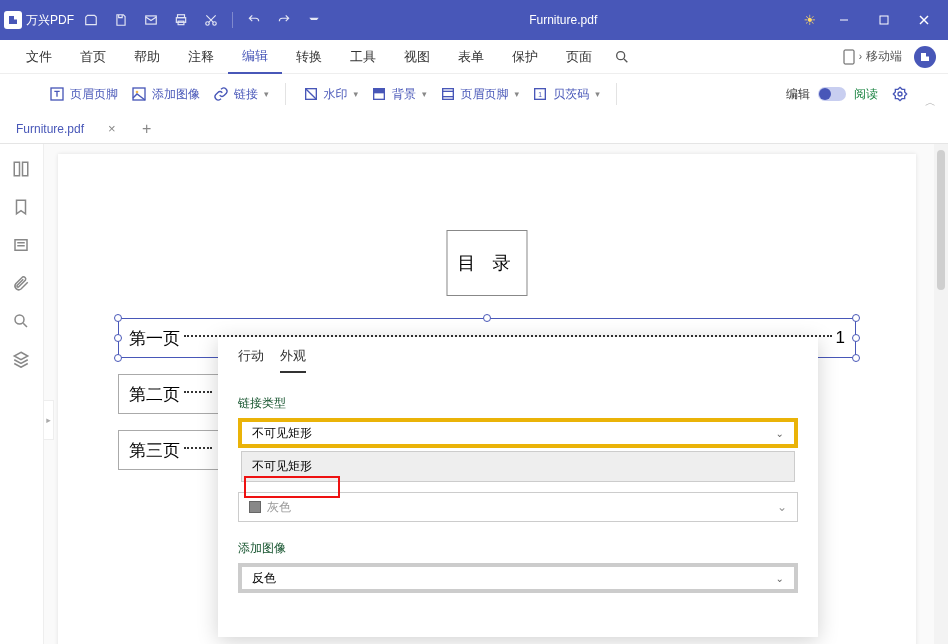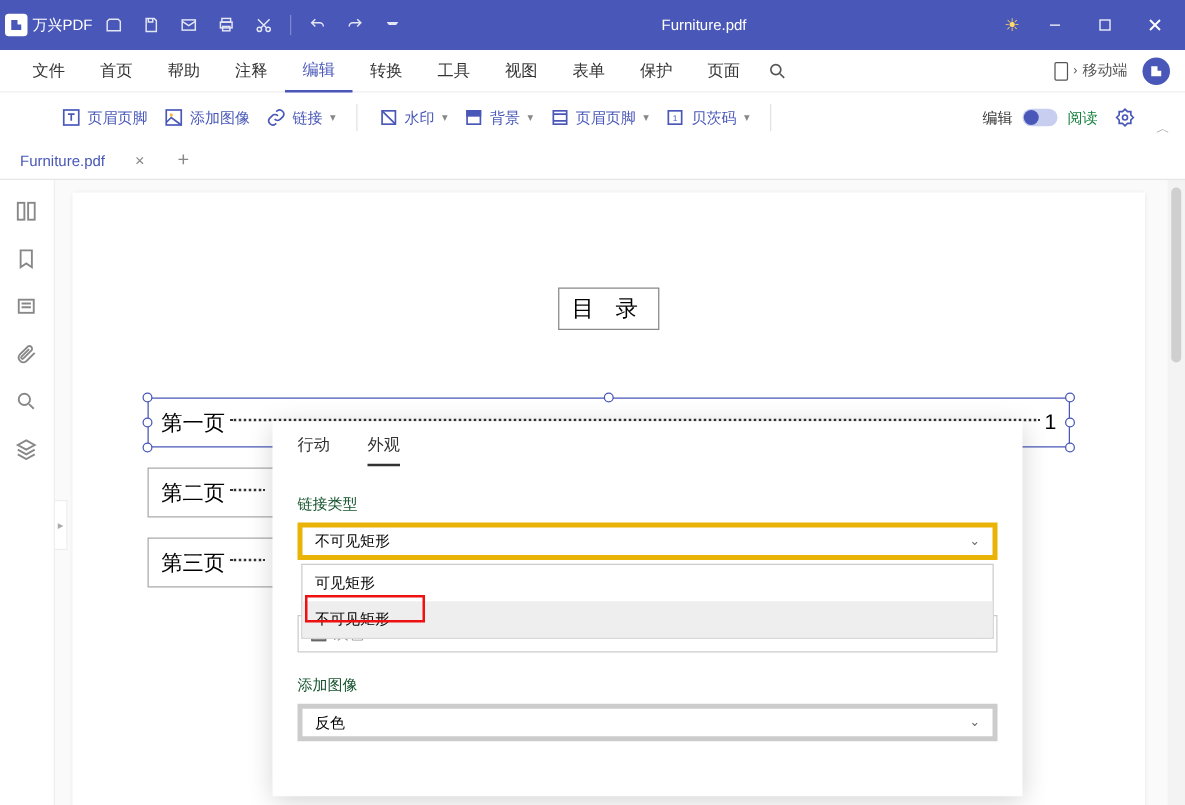--- a/index.html
+++ b/index.html
@@ -46,35 +46,35 @@
 .tabs .tab .close { margin-left: 24px; color: #888; cursor: pointer; font-size: 13px; }
 .tabs .add-tab { width: 30px; text-align: center; color: #888; cursor: pointer; font-size: 16px; }
 
 
 .main { display: flex; height: calc(644px - 28px - 34px - 40px - 30px); background: #fafafa; position: relative; }
 .side { width: 44px; background: #fff; border-right: 1px solid #eee; display: flex; flex-direction: column; align-items: center; gap: 18px; padding-top: 16px; }
 .side .side-ic { width: 20px; height: 20px; color: #888; cursor: pointer; }
 .side .expand { position: absolute; left: 44px; top: 50%; width: 10px; height: 40px; background: #fff; border: 1px solid #eee; border-left: none; display: flex; align-items: center; justify-content: center; font-size: 9px; color: #aaa; cursor: pointer; }
 .canvas { flex: 1; padding: 10px 18px 10px 14px; overflow: hidden; position: relative; }
 .page { background: #fff; box-shadow: 0 0 4px rgba(0,0,0,0.1); width: 100%; height: 500px; padding: 76px 60px 40px; position: relative; }
-.toc-title { display: inline-block; border: 1px solid #888; padding: 4px 10px; font-size: 18px; letter-spacing: 6px; position: absolute; left: 50%; transform: translateX(-50%); top: 76px; }
+.toc-title { display: inline-block; border: 1px solid #888; padding: 20px 10px; font-size: 18px; letter-spacing: 6px; position: absolute; left: 50%; transform: translateX(-50%); top: 76px; }
 .toc-row { border: 1px solid #aaa; height: 40px; display: flex; align-items: center; font-size: 17px; padding: 0 10px; margin-top: 16px; position: relative; }
 .toc-row.selected { border: 1px solid #4857b8; }
 .toc-row .dots { flex: 1; border-bottom: 2px dotted #333; margin: 0 4px 4px; }
 .toc-row .num { }
 .handle { width: 8px; height: 8px; background: #fff; border: 1px solid #4857b8; border-radius: 50%; position: absolute; }
 .toc-rows { position: absolute; top: 148px; left: 60px; right: 60px; }
 .right-scroll { width: 14px; background: #f3f3f3; }
 .right-scroll .thumb { width: 8px; height: 140px; background: #cfcfcf; border-radius: 4px; margin: 6px auto 0; }
 
 
 .modal { position: absolute; left: 218px; top: 337px; width: 600px; height: 300px; background: #fff; box-shadow: 0 4px 20px rgba(0,0,0,0.18); z-index: 10; font-size: 13px; }
 .modal-header { height: 36px; display: flex; align-items: center; justify-content: center; border-bottom: none; position: relative; font-weight: 600; }
 .modal-header .close { position: absolute; right: 10px; top: 8px; font-size: 16px; cursor: pointer; color: #555; }
-.modal-tabs { display: flex; gap: 30px; padding: 10px 20px 0; font-size: 13px; }
+.modal-tabs { display: flex; gap: 16px; padding: 10px 20px 0; font-size: 13px; }
 .modal-tabs .mtab { padding-bottom: 6px; cursor: pointer; color: #333; }
 .modal-tabs .mtab.active { border-bottom: 2px solid #333; }
 .modal-body { padding: 12px 20px; }
 .fld-label { font-size: 12px; color: #14532d; margin-bottom: 6px; margin-top: 10px; }
 .select { height: 30px; border: 4px solid #eab308; display: flex; align-items: center; padding: 0 10px; justify-content: space-between; cursor: pointer; font-size: 12px; position: relative; }
 .select .caret { font-size: 10px; color: #666; }
 .select.plain { border-color: #ccc; }
 .dropdown { position: absolute; left: -1px; right: -1px; top: 29px; background: #fff; border: 1px solid #ccc; z-index: 5; }
 .dropdown .opt { padding: 6px 10px; font-size: 12px; cursor: pointer; }
 .dropdown .opt.hi { background: #eee; }
@@ -367,21 +367,20 @@
   <div class="modal-tabs">
     <div class="mtab">行动</div>
     <div class="mtab active">外观</div>
   </div>
   <div class="modal-body">
     <div class="fld-label">链接类型</div>
     <div class="select">
       <span>不可见矩形</span>
       <span class="caret">⌄</span>
       <div class="dropdown">
-        <div class="opt">可见矩形</div>
         <div class="opt hi">不可见矩形</div>
         <div class="red-box" style="left:2px; top:24px; width:96px; height:22px;"></div>
       </div>
     </div>
     <div class="obscured">
       <span style="display:flex;align-items:center;gap:6px">
           <span style="width:12px;height:12px;background:#888;border:1px solid #666"></span>
           <span>灰色</span>
         </span>
       <span class="caret">⌄</span>

